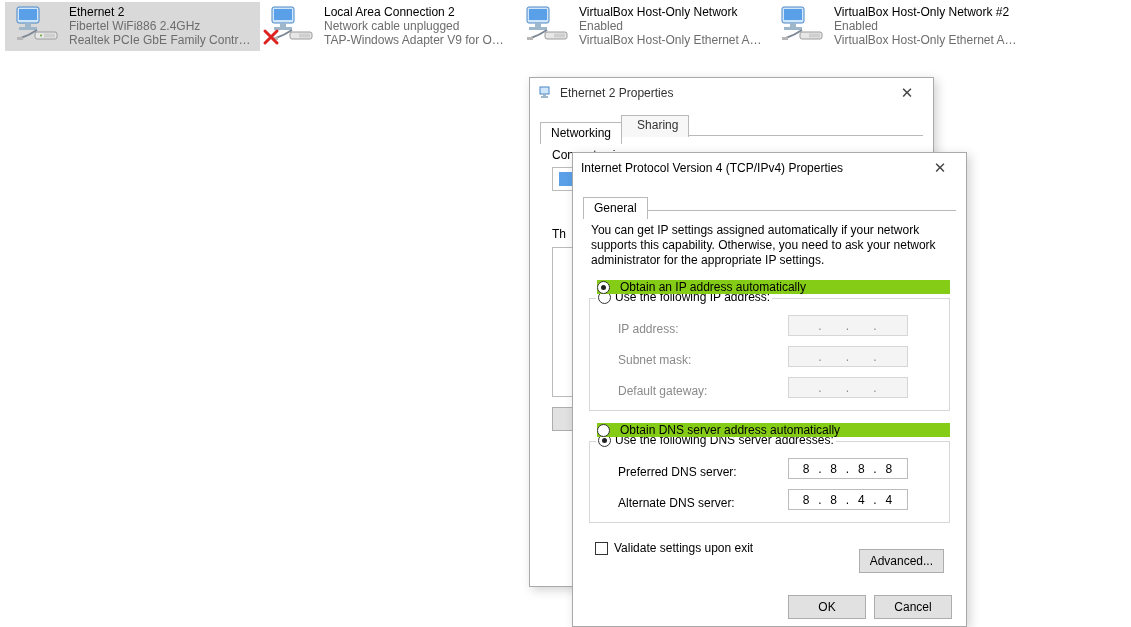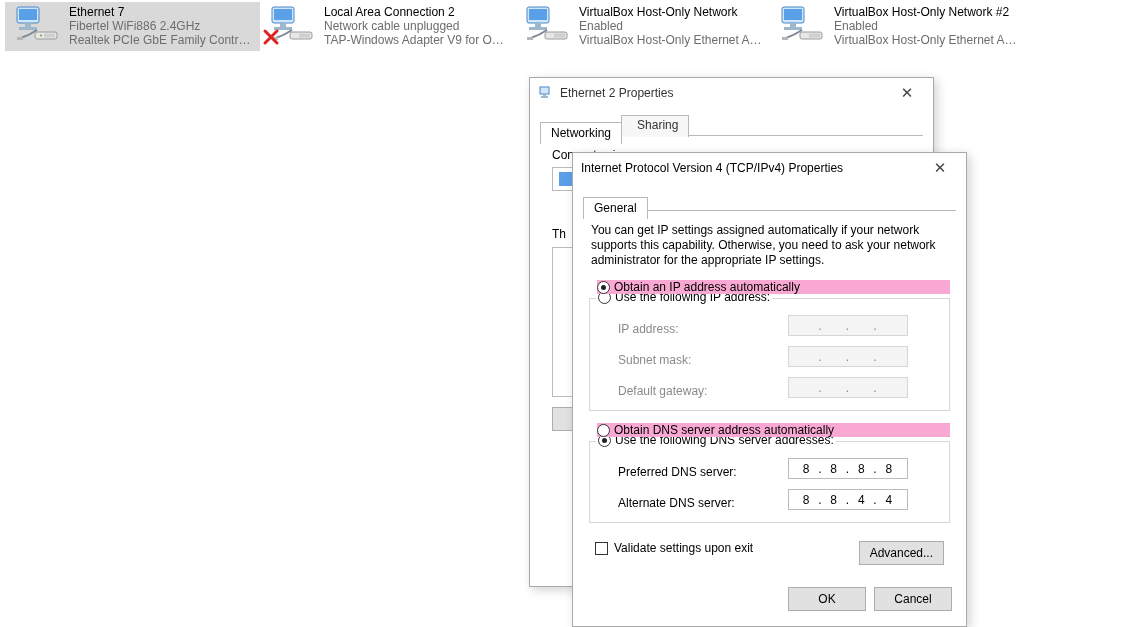--- a/index.html
+++ b/index.html
@@ -94,22 +94,22 @@
     padding:4px 16px 0 16px;
   }
   .intro { line-height:15px; margin:8px 2px 0 2px;}
   .fieldset {
     border:1px solid #d7d7d7;
     margin-top:10px;
     padding:6px 10px 12px 28px;
     position:relative;
   }
   .above-row {
-    display:flex; align-items:center; gap:4px;
-    margin:12px 0 0 8px; background:#f9a8d4; position:relative; z-index:2;
+    display:flex; align-items:center; gap:10px;
+    margin:12px 0 0 8px; background:#84cc16; position:relative; z-index:2;
   }
   .radio {
     width:13px; height:13px; border:1px solid #333; border-radius:50%;
     display:inline-flex; align-items:center; justify-content:center;
     background:#fff;
   }
   .radio.checked::after{content:""; width:5px;height:5px;border-radius:50%; background:#222;}
   .fldrow { display:flex; align-items:flex-end; margin-top:10px;}
   .fldrow .lab { width:170px; }
   .fldrow.disabled .lab{ color:#8a8a8a;}
@@ -118,21 +118,21 @@
     display:flex; align-items:center; justify-content:space-evenly;
     font-family:inherit; font-size:12px;
     padding:0 6px;
     background:#fff;
     letter-spacing:1px;
   }
   .ipbox.disabled{ background:#f4f4f4; border-color:#d6d6d6;}
   .ipbox .dot{ color:#000;}
   .ipbox.disabled .dot{ color:#8a8a8a;}
   .ipbox .oct{ width:18px; text-align:center; display:inline-block;}
-  .chkrow { display:flex; align-items:center; gap:6px; margin:18px 0 8px 6px;}
+  .chkrow { display:flex; align-items:center; gap:6px; margin:18px 0 16px 6px;}
   .chk { width:13px;height:13px;border:1px solid #333;background:#fff;}
   .btnbar { display:flex; justify-content:flex-end; gap:8px; padding:0 14px 12px 0; margin-top:12px;}
   .btn {
     min-width:78px; height:24px; border:1px solid #adadad; background:#e1e1e1;
     font:inherit; cursor:pointer;
     padding:0 10px;
   }
   .adv-row{ display:flex; justify-content:flex-end; margin-top:-22px; padding-right:6px;}
   .legend-cut {
     position:absolute; top:-9px; left:6px; background:#fff; padding:0 2px; display:flex; align-items:center; gap:4px;
@@ -150,21 +150,21 @@
         <rect x="12" y="19" width="6" height="4" fill="#9fb7cb"></rect>
         <rect x="6" y="23" width="18" height="3" fill="#9fb7cb"></rect>
         <rect x="22" y="28" width="22" height="7" rx="2" fill="#e7e7e7" stroke="#9a9a9a"></rect>
         <circle cx="28" cy="31.5" r="1" fill="#66aa33"></circle>
         <rect x="31" y="29.5" width="11" height="4" fill="#cfcfcf"></rect>
         <path d="M24 26 C 18 30, 14 32, 8 34" stroke="#7c8896" stroke-width="2" fill="none"></path>
         <rect x="4" y="33" width="6" height="3" fill="#b6b6b6"></rect>
       </svg>
     </div>
     <div class="adapter-labels">
-      <span class="adapter-name">Ethernet 7</span>
+      <span class="adapter-name">Ethernet 2</span>
       <span class="adapter-line">Fibertel WiFi886 2.4GHz</span>
       <span class="adapter-line">Realtek PCIe GbE Family Controll...</span>
     </div>
   </div>
 
   <div class="adapter">
     <div class="icon-wrap">
       <svg class="nic-icon" viewBox="0 0 48 42">
         <rect x="4" y="3" width="22" height="16" rx="2" fill="#cfe6fb" stroke="#4a86c6"></rect>
         <rect x="6" y="5" width="18" height="11" fill="#5aa0e8"></rect>

